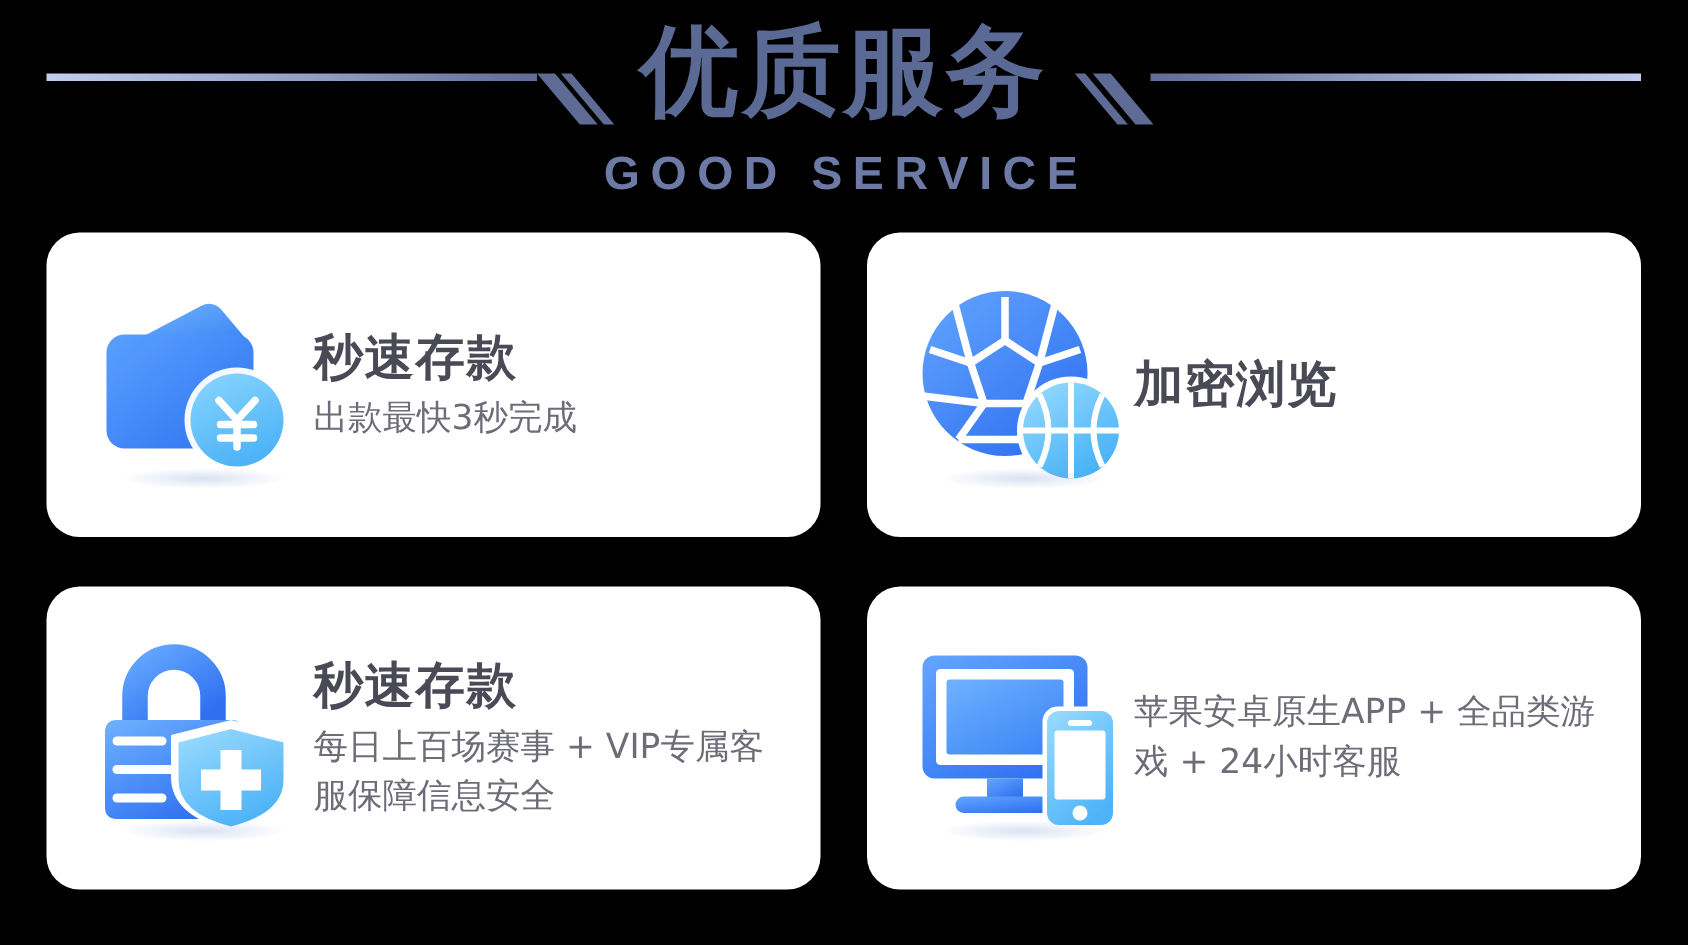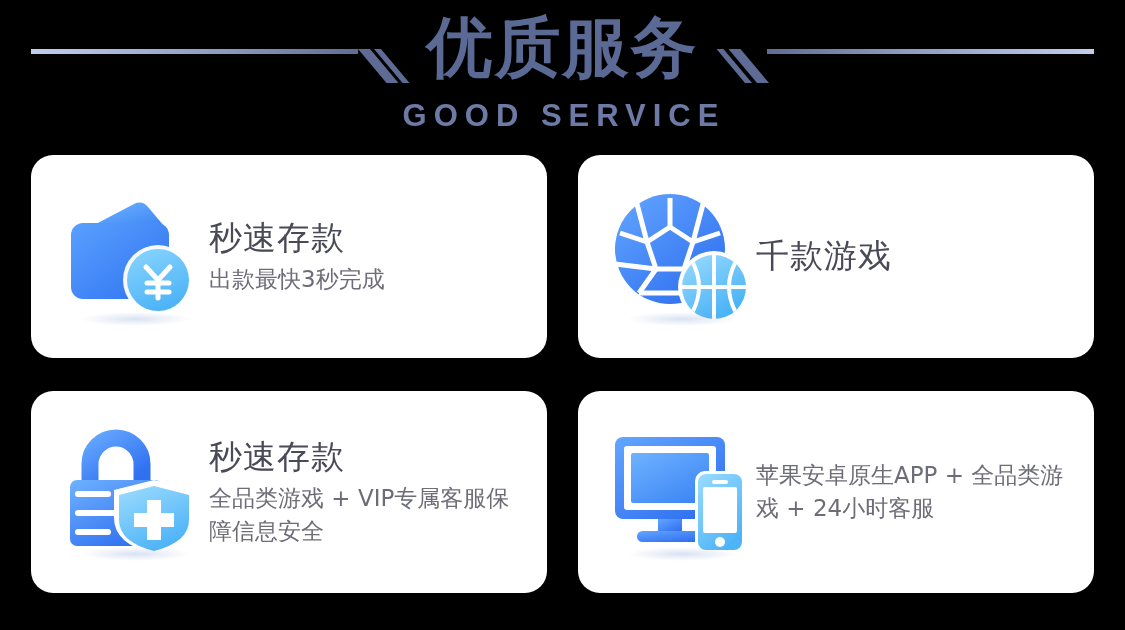--- a/index.html
+++ b/index.html
@@ -64,21 +64,21 @@
   }
   .card-icon {
     flex:0 0 auto;
     width:150px; height:150px;
     position:relative;
     margin-left:28px;
     display:flex; align-items:center; justify-content:center;
   }
   .card-text { flex:1 1 auto; padding-right:18px; }
   .card-title {
-    font-size:33px; font-weight:normal; color:#4a4a57;
+    font-size:33px; font-weight:bold; color:#4a4a57;
     line-height:42px; letter-spacing:1px;
     font-family:"DejaVu Sans","Liberation Sans",sans-serif;
     margin-bottom:4px;
   }
   .card-desc {
     font-size:23px; color:#6d6d78; line-height:33px;
     font-family:"DejaVu Sans","Liberation Sans",sans-serif;
   }
   .card-2 .card-title, .card-4 .card-title { margin-bottom:2px; }
 
@@ -185,21 +185,21 @@
           <circle cx="101" cy="95" r="32" fill="url(#bg2)"></circle>
           <g fill="none" stroke="#ffffff" stroke-width="4">
             <path d="M101 63 V127"></path>
             <path d="M69 95 H133"></path>
             <path d="M80 71 q12 24 0 48"></path>
             <path d="M122 71 q-12 24 0 48"></path>
           </g>
         </svg>
       </div>
       <div class="card-text">
-        <div class="card-title">千款游戏</div>
+        <div class="card-title">加密浏览</div>
       </div>
     </div>
 
     <div class="card card-3">
       <div class="card-icon">
         <div class="icon-shadow"></div>
         <svg width="132" height="128" viewBox="0 0 132 128">
           <defs>
             <linearGradient id="lg" x1="0" y1="0" x2="0.7" y2="1">
               <stop offset="0" stop-color="#63a6ff"></stop>
@@ -224,21 +224,21 @@
             <path d="M10 104 H40"></path>
           </g>
 
           <path d="M86 54 l40 10 v28 q0 26 -40 36 q-40 -10 -40 -36 V64 z" fill="#ffffff" transform="translate(0,-2)"></path>
           <path d="M86 58 l35 9 v25 q0 22 -35 31 q-35 -9 -35 -31 V67 z" fill="url(#sh)"></path>
           <path d="M79 72 h14 v13 h13 v14 h-13 v13 h-14 v-13 h-13 v-14 h13 z" fill="#ffffff"></path>
         </svg>
       </div>
       <div class="card-text">
         <div class="card-title">秒速存款</div>
-        <div class="card-desc">全品类游戏 + VIP专属客服保障信息安全</div>
+        <div class="card-desc">每日上百场赛事 + VIP专属客服保障信息安全</div>
       </div>
     </div>
 
     <div class="card card-4">
       <div class="card-icon">
         <div class="icon-shadow"></div>
         <svg width="136" height="122" viewBox="0 0 136 122">
           <defs>
             <linearGradient id="mg" x1="0" y1="0" x2="0.8" y2="1">
               <stop offset="0" stop-color="#63a6ff"></stop>

